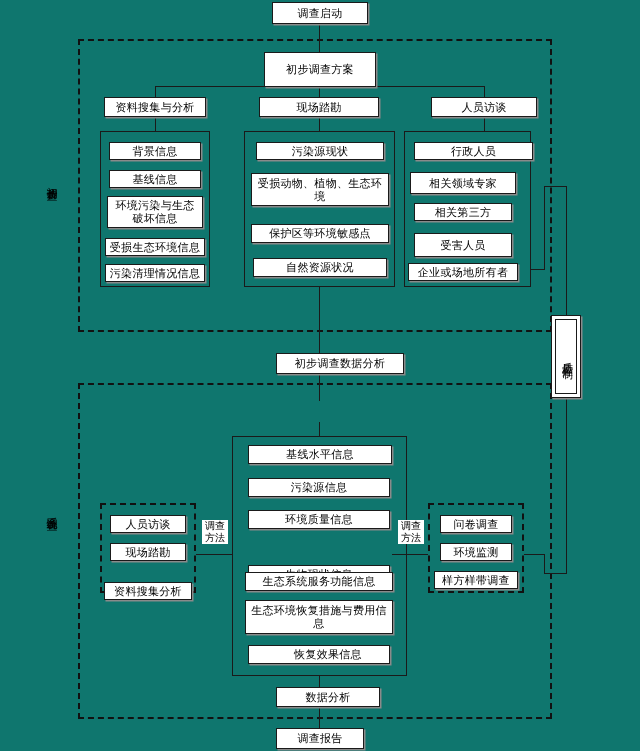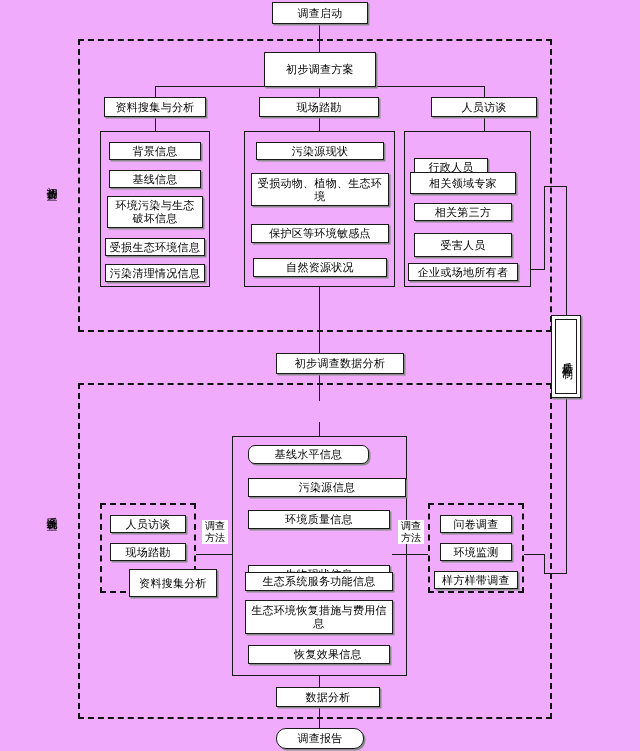--- a/index.html
+++ b/index.html
@@ -8,21 +8,21 @@
     background: #ffffff;
   }
   body {
     font-family: "DejaVu Sans", "Liberation Sans", sans-serif;
     color: #000000;
   }
   #canvas {
     position: relative;
     width: 640px;
     height: 751px;
-    background: #f0abfc;
+    background: #0f766e;
     overflow: hidden;
   }
   
   .box {
     position: absolute;
     box-sizing: border-box;
     border: 1px solid #1a1a1a;
     background: #ffffff;
     display: flex;
     align-items: center;
@@ -150,66 +150,66 @@
   <div class="box shadow" style="left:251px; top:173px; width:138px; height:33px;">受损动物、植物、生态环境</div>
   <div class="box shadow" style="left:251px; top:224px; width:138px; height:19px;">保护区等环境敏感点</div>
   <div class="box shadow" style="left:253px; top:258px; width:134px; height:19px;">自然资源状况</div>
 
   <div class="box shadow" style="left:431px; top:97px; width:106px; height:20px;">人员访谈</div>
   <div class="vline" style="left:484px; top:117px; height:14px;"></div>
   <div class="solidgroup" style="left:404px; top:131px; width:127px; height:156px;"></div>
   <div class="hline" style="left:404px; top:131px; width:80px;"></div>
   <div class="hline" style="left:484px; top:131px; width:47px;"></div>
 
-  <div class="box shadow" style="left:414px; top:158px; width:74px; height:18px;">行政人员</div>
+  <div class="box shadow" style="left:414px; top:142px; width:119px; height:18px;">行政人员</div>
   <div class="box shadow" style="left:410px; top:172px; width:106px; height:22px;">相关领域专家</div>
   <div class="box shadow" style="left:414px; top:203px; width:98px; height:18px;">相关第三方</div>
   <div class="box shadow" style="left:414px; top:233px; width:98px; height:24px;">受害人员</div>
   <div class="box shadow" style="left:408px; top:263px; width:110px; height:18px;">企业或场地所有者</div>
 
   <div class="vline" style="left:319px; top:287px; height:66px;"></div>
   <div class="box shadow" style="left:256px; top:353px; width:128px; height:21px;margin-left:20px;">初步调查数据分析</div>
   <div class="vline" style="left:319px; top:374px; height:27px;"></div>
 
   <div class="dashbox" style="left:78px; top:383px; width:474px; height:336px;"></div>
   <div class="vlabel" style="left:44px; top:508px; width:14px;">系统调查</div>
 
   <div class="vline" style="left:319px; top:422px; height:14px;"></div>
 
   <div class="solidgroup" style="left:232px; top:436px; width:175px; height:240px;"></div>
   <div class="hline" style="left:232px; top:436px; width:88px;"></div>
   <div class="hline" style="left:319px; top:436px; width:88px;"></div>
 
-  <div class="box shadow" style="left:248px; top:445px; width:121px; height:19px;border-radius:7px;">基线水平信息</div>
-  <div class="box shadow" style="left:248px; top:478px; width:158px; height:19px;">污染源信息</div>
+  <div class="box shadow" style="left:248px; top:445px; width:144px; height:19px;">基线水平信息</div>
+  <div class="box shadow" style="left:248px; top:478px; width:142px; height:19px;">污染源信息</div>
   <div class="box shadow" style="left:248px; top:510px; width:142px; height:19px;">环境质量信息</div>
   <div class="box shadow" style="left:248px; top:565px; width:142px; height:19px;">生物现状信息</div>
   <div class="box shadow" style="left:245px; top:572px; width:148px; height:19px;">生态系统服务功能信息</div>
   <div class="box shadow" style="left:245px; top:600px; width:148px; height:34px;">生态环境恢复措施与费用信息</div>
   <div class="box shadow" style="left:248px; top:645px; width:142px; height:19px;padding-left:20px;">恢复效果信息</div>
 
   <div class="dashbox" style="left:100px; top:503px; width:96px; height:90px;"></div>
   <div class="box shadow" style="left:110px; top:515px; width:76px; height:18px;">人员访谈</div>
   <div class="box shadow" style="left:110px; top:543px; width:76px; height:18px;">现场踏勘</div>
-  <div class="box shadow" style="left:104px; top:569px; width:88px; height:28px;margin-left:25px;">资料搜集分析</div>
+  <div class="box shadow" style="left:104px; top:582px; width:88px; height:18px;">资料搜集分析</div>
   <div class="sidelabel" style="left:202px; top:520px;">调查方法</div>
   <div class="hline" style="left:196px; top:554px; width:36px;"></div>
 
   <div class="dashbox" style="left:428px; top:503px; width:96px; height:90px;"></div>
   <div class="box shadow" style="left:440px; top:515px; width:72px; height:18px;">问卷调查</div>
   <div class="box shadow" style="left:440px; top:543px; width:72px; height:18px;">环境监测</div>
   <div class="box shadow" style="left:434px; top:571px; width:84px; height:18px;">样方样带调查</div>
   <div class="sidelabel" style="left:398px; top:520px;">调查方法</div>
   <div class="hline" style="left:392px; top:554px; width:36px;"></div>
 
   <div class="vline" style="left:319px; top:676px; height:11px;"></div>
   <div class="box shadow" style="left:276px; top:687px; width:104px; height:20px;">数据分析</div>
   <div class="vline" style="left:319px; top:707px; height:21px;"></div>
 
-  <div class="box shadow" style="left:276px; top:728px; width:88px; height:21px;border-radius:10px;">调查报告</div>
+  <div class="box shadow" style="left:276px; top:728px; width:88px; height:21px;">调查报告</div>
 
   <div class="qc" style="left:551px; top:315px; width:30px; height:83px;">
     <div class="inner">
       <span>质量控制</span>
     </div>
   </div>
 
   <div class="vline" style="left:566px; top:186px; height:129px;"></div>
   <div class="hline" style="left:544px; top:186px; width:23px;"></div>
   <div class="vline" style="left:544px; top:186px; height:83px;"></div>

